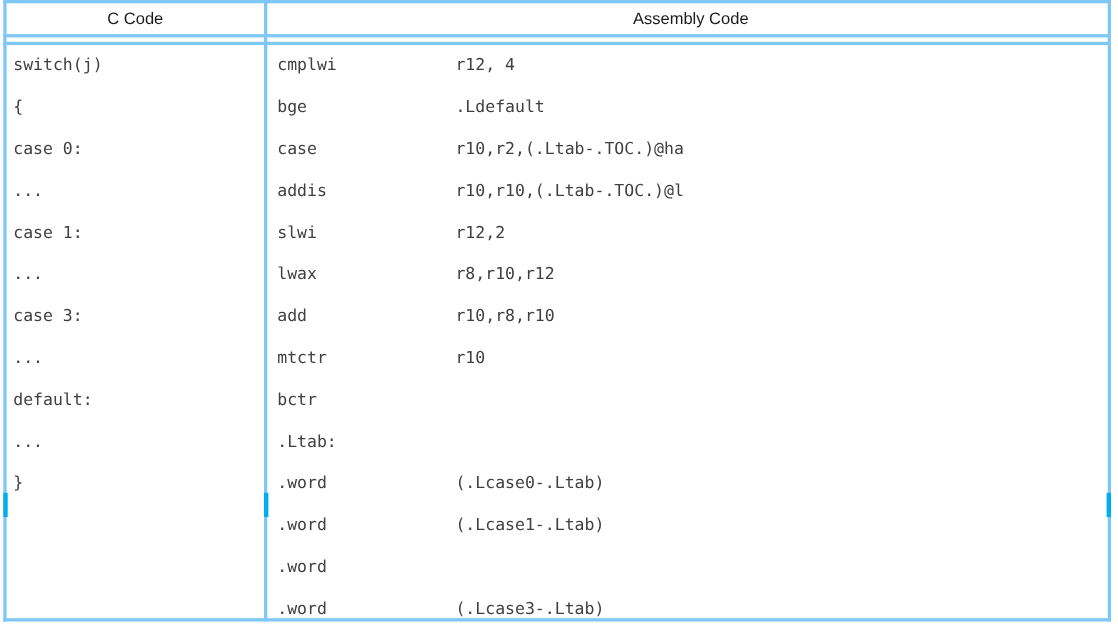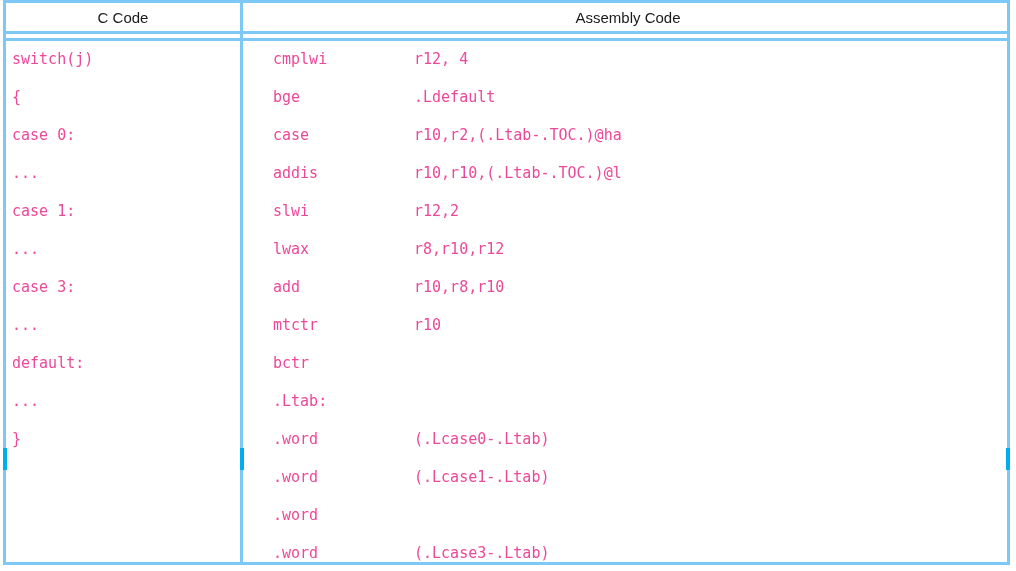--- a/index.html
+++ b/index.html
@@ -55,37 +55,36 @@
   }
   #hdr-c-code  { left: 0px;   width: 240px; }
   #hdr-asm     { left: 243px; width: 764px; }
 
   
   .code-col {
     position: absolute;
     top: 40px;
     font-family: "DejaVu Sans Mono", monospace;
     font-size: 15px;
-    color: #ec4899;
+    color: #404040;
   }
   #col-c   { left: 0px;   width: 240px; }
   #col-asm { left: 243px; width: 764px; }
 
   .code-row {
     position: relative;
     height: 38px;
     line-height: 38px;
     white-space: pre;
   }
   #col-c .code-row      { padding-left: 9px; }
   .asm-mnemonic {
     position: absolute;
     left: 6px;
     top: 0;
-    margin-left: 21px;
   }
   .asm-operand {
     position: absolute;
     left: 168px;
     top: 0;
   }
 </style>
 </head>
 <body>
 

